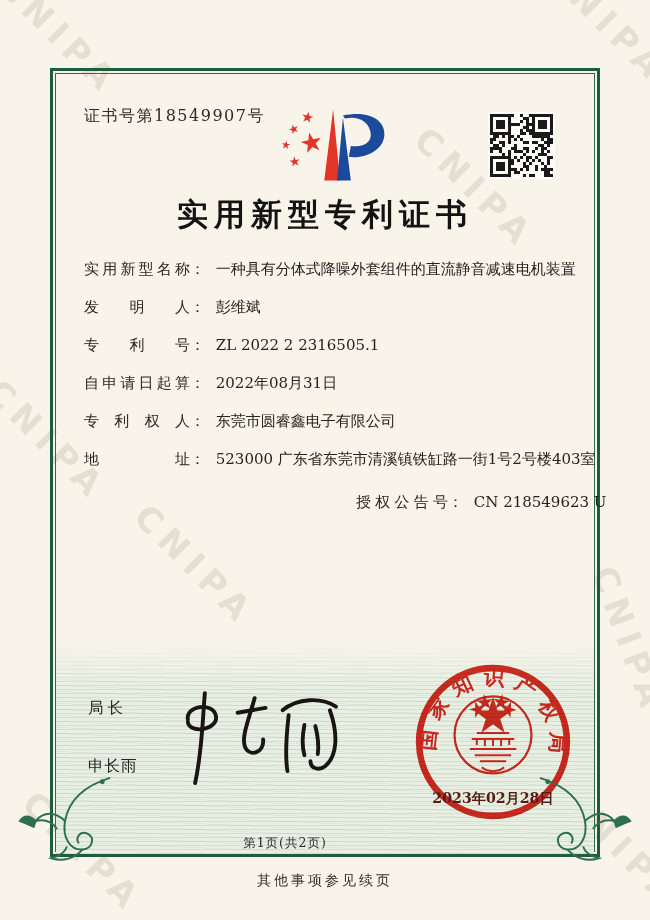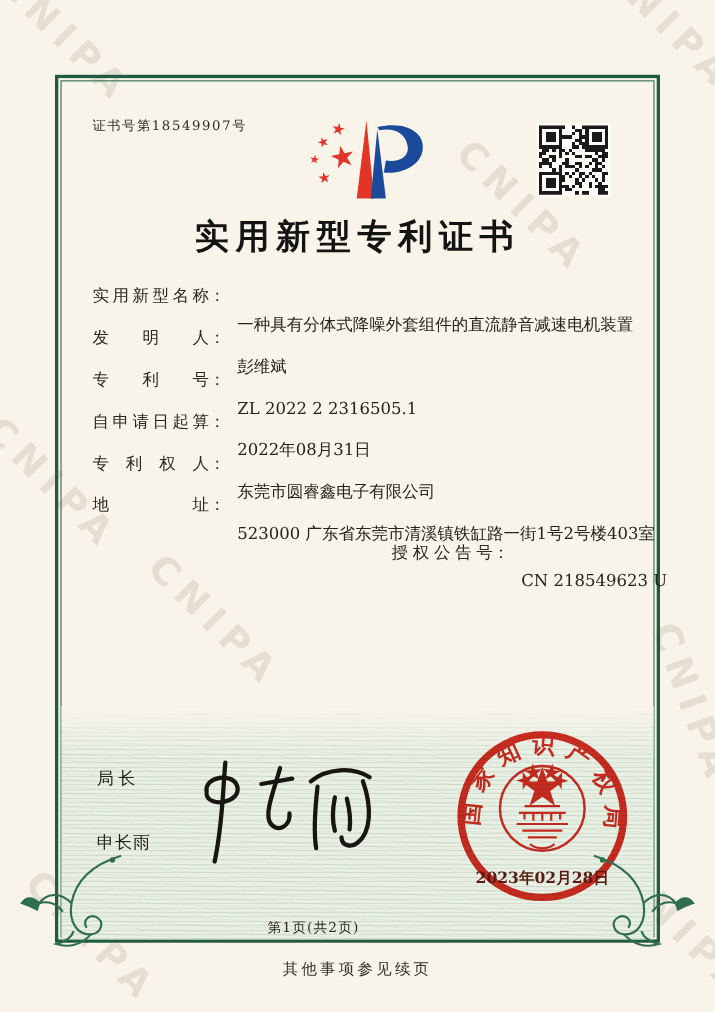--- a/index.html
+++ b/index.html
@@ -30,33 +30,33 @@
   }
   .frame-inner{position:absolute;inset:2px;border:1px solid #2e6b4e;}
   .band{
     position:absolute;z-index:1;left:56px;top:642px;width:538px;height:212px;
     background:
       linear-gradient(180deg,#f8f4e9 0%,rgba(248,244,233,0) 22%),
       repeating-linear-gradient(0deg, rgba(47,110,82,0.12) 0 1px, transparent 1px 4px),
       repeating-linear-gradient(2.5deg, rgba(47,110,82,0.06) 0 1px, transparent 1px 6px),
       #e9efe3;
   }
-  .cert-number{position:absolute;z-index:2;left:84px;top:106px;font-size:12px;letter-spacing:1.5px;color:#2e2a26;}
+  .cert-number{position:absolute;z-index:2;left:84px;top:106px;font-size:16px;letter-spacing:1.5px;color:#2e2a26;}
   .logo{position:absolute;z-index:2;left:282px;top:101px;width:118px;height:90px;}
   .qr{position:absolute;z-index:2;left:488px;top:112px;width:67px;height:67px;background:#fdfcf8;padding:2px;box-sizing:border-box;}
   .qr svg{width:100%;height:100%;display:block}
   .title{
     position:absolute;z-index:2;left:50px;top:194px;width:550px;text-align:center;
     font-size:31px;font-weight:bold;letter-spacing:6px;color:#131313;
   }
   .fields{position:absolute;z-index:2;left:84px;top:260px;width:486px;font-size:15px;}
   .field-row{height:38px;white-space:nowrap;}
   .f-label{display:inline-block;width:106px;text-align:justify;text-align-last:justify;vertical-align:top;color:#2b2722;}
   .f-sep{display:inline-block;vertical-align:top;}
-  .f-value{display:inline-block;margin-left:6px;vertical-align:top;color:#262220;margin-top:26px;}
+  .f-value{display:inline-block;margin-left:6px;vertical-align:top;color:#262220;}
   .grant-row{position:relative;margin-top:5px;height:38px;white-space:nowrap;}
   .grant2{position:absolute;left:272px;top:0;}
   .grant2 .f-label{width:92px;}
   .paragraphs{
     position:absolute;z-index:2;left:84px;top:527px;width:484px;
     font-size:13px;line-height:19.5px;letter-spacing:1.5px;text-align:justify;color:#3a332c;
   }
   .paragraphs p{margin:0 0 9px 0;text-indent:2em;}
   .sig-role{position:absolute;z-index:2;left:88px;top:698px;font-size:15.5px;letter-spacing:4px;color:#23201c;}
   .sig-name{position:absolute;z-index:2;left:88px;top:756px;font-size:15.5px;letter-spacing:1px;color:#23201c;}

